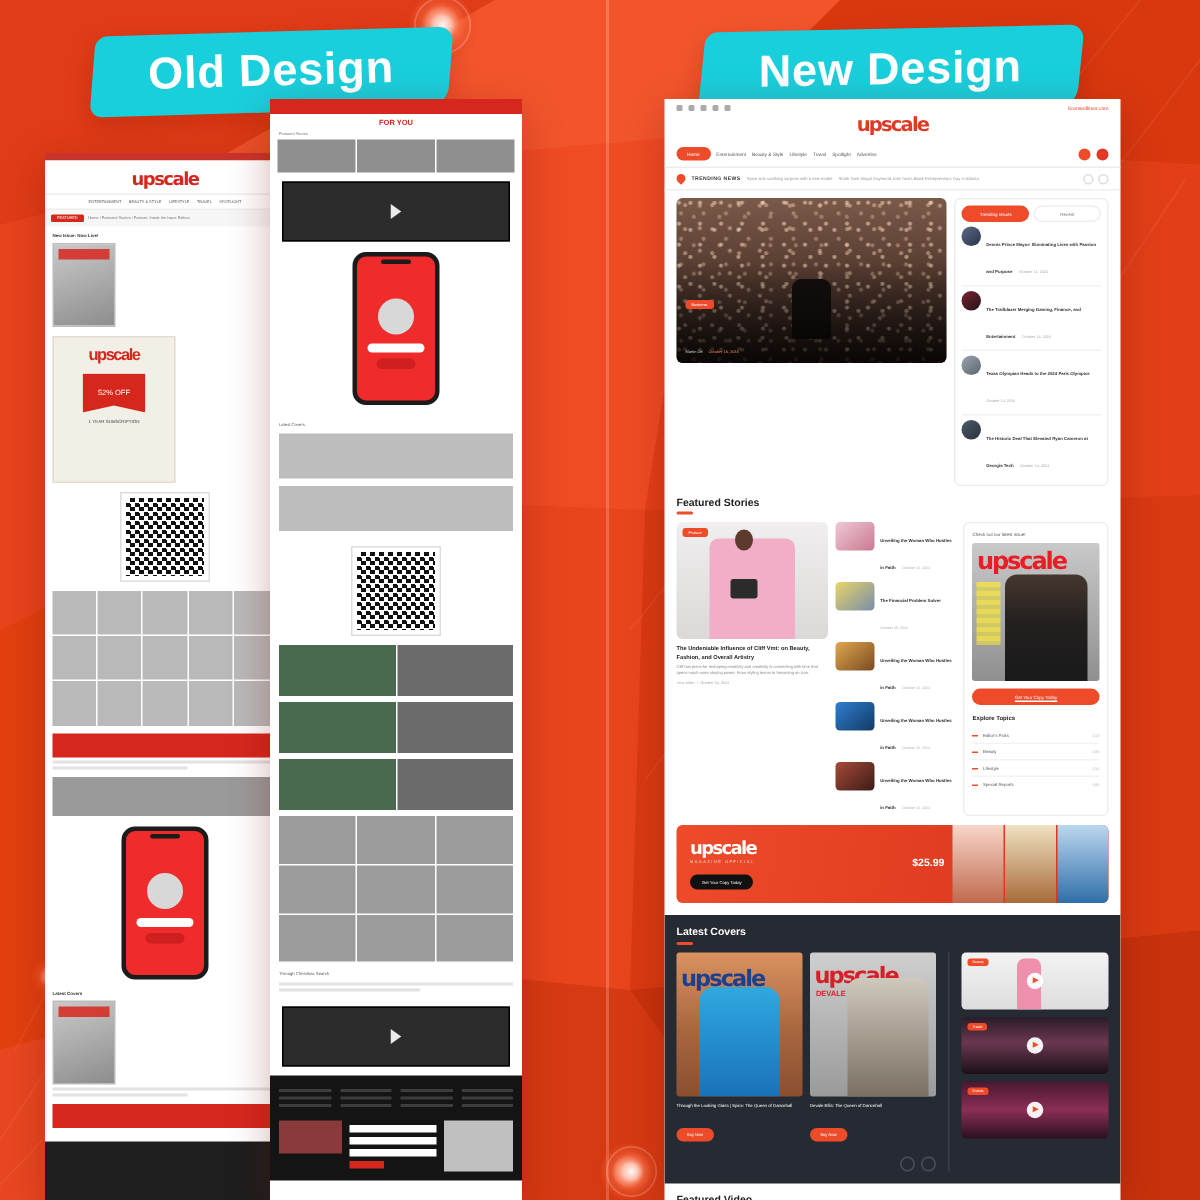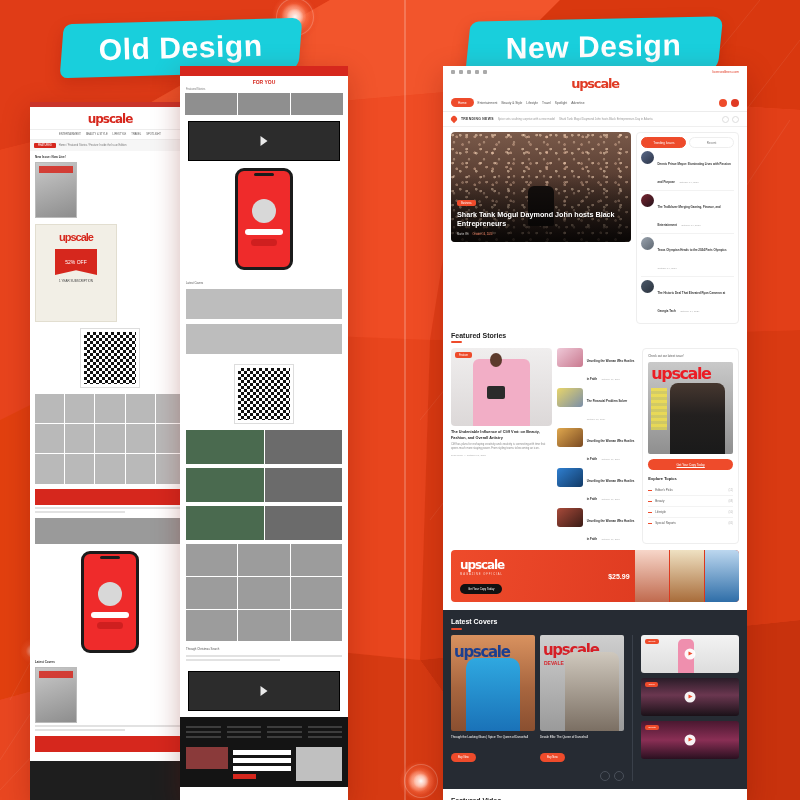--- a/index.html
+++ b/index.html
@@ -464,21 +464,20 @@
     </span>
   </div>
 
   <div class="n-body">
     <div class="n-hero">
       <div class="n-heroimg">
         <div class="crowd"></div>
         <div class="figure"></div>
         <div class="shade"></div>
         <span class="cat">Business</span>
-        <h2>Shark Tank Mogul Daymond John hosts Black Entrepreneurs</h2>
         <div class="meta">
           <span>Martin Ott</span>
           <b>October 16, 2024</b>
         </div>
       </div>
 
       <div class="n-side">
         <div class="n-tabs">
           <div class="t on">Trending Issues</div>
           <div class="t">Recent</div>

